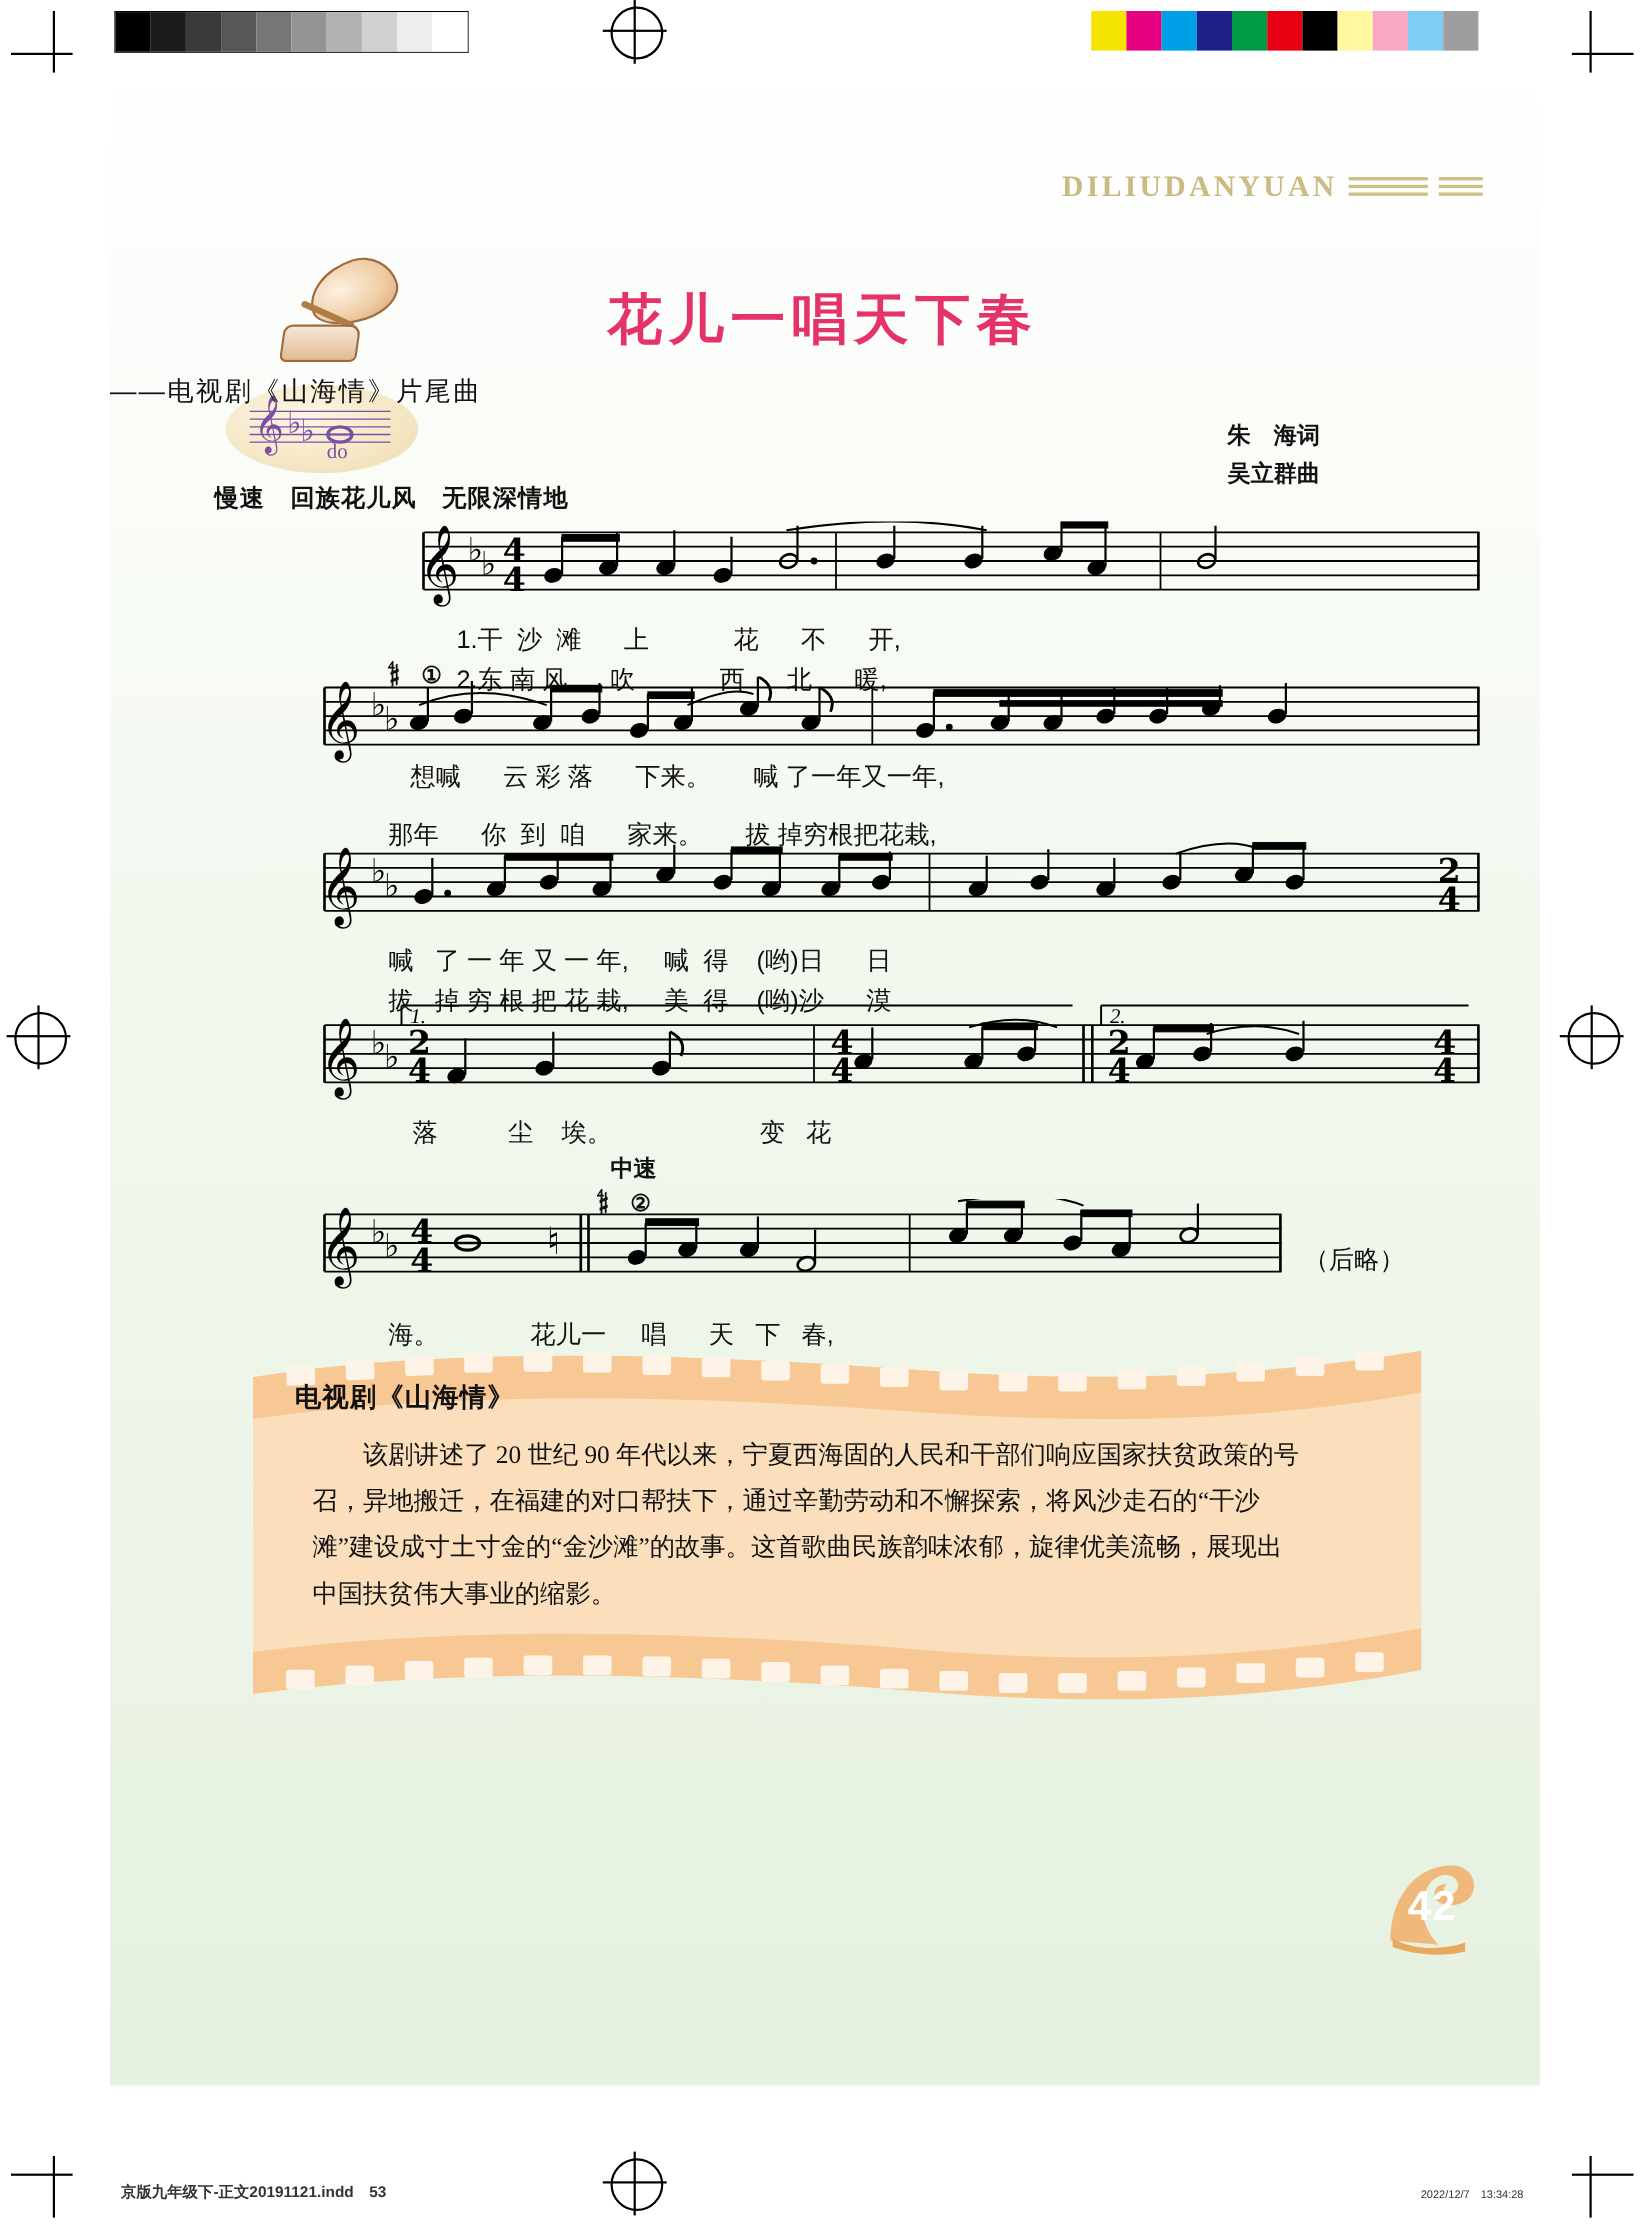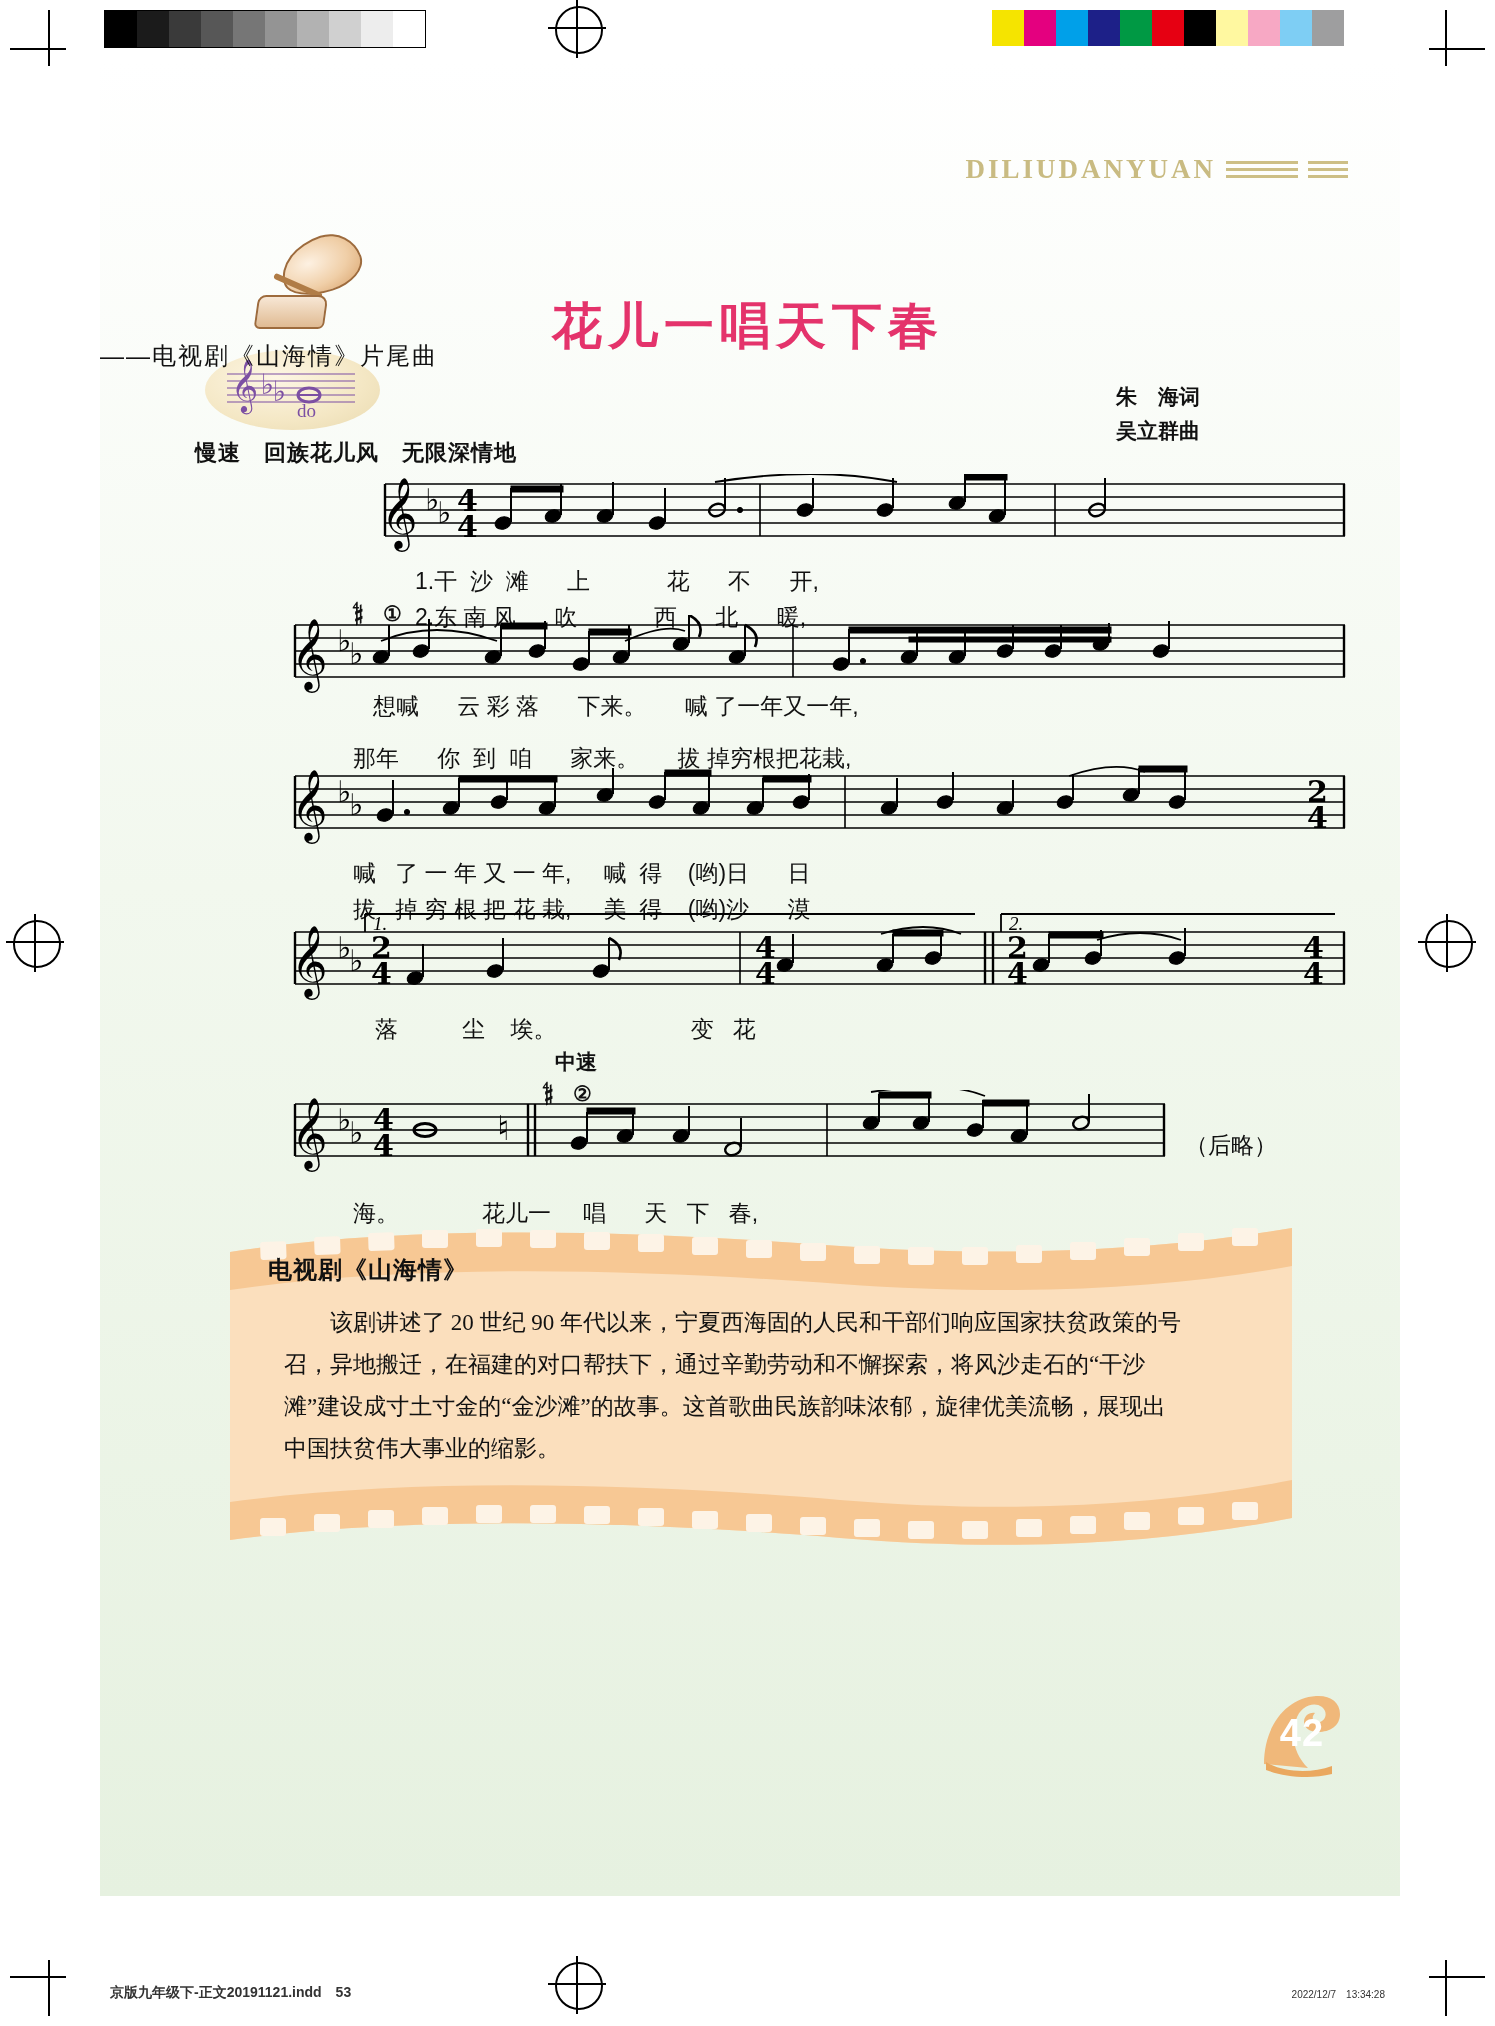--- a/index.html
+++ b/index.html
@@ -39,21 +39,21 @@
     font-weight:bold; font-size:27px; letter-spacing:3px; color:#c9bb82;
   }
   .unit-head .lines1, .unit-head .lines2{ display:flex; flex-direction:column; gap:4px; }
   .unit-head .lines1 i, .unit-head .lines2 i{ display:block; background:#cdbf86; height:3px; }
   .unit-head .lines1 i{ width:72px; }
   .unit-head .lines2 i{ width:40px; }
 
   .title{
     position:absolute; left:0; right:4px; top:195px; text-align:center;
     font-family:"DejaVu Serif", serif;
-    font-weight:bold; font-size:50px; color:#e4336b; letter-spacing:6px;margin-top:36px;
+    font-weight:bold; font-size:50px; color:#e4336b; letter-spacing:6px;
   }
   .subtitle{
     position:absolute; left:0; right:0; top:278px; text-align:left;
     font-family:"Liberation Sans", sans-serif;
     font-size:24px; color:#111; letter-spacing:2px;
   }
 
   .credits{
     position:absolute; right:200px; top:318px;
     font-family:"Liberation Sans", sans-serif;

